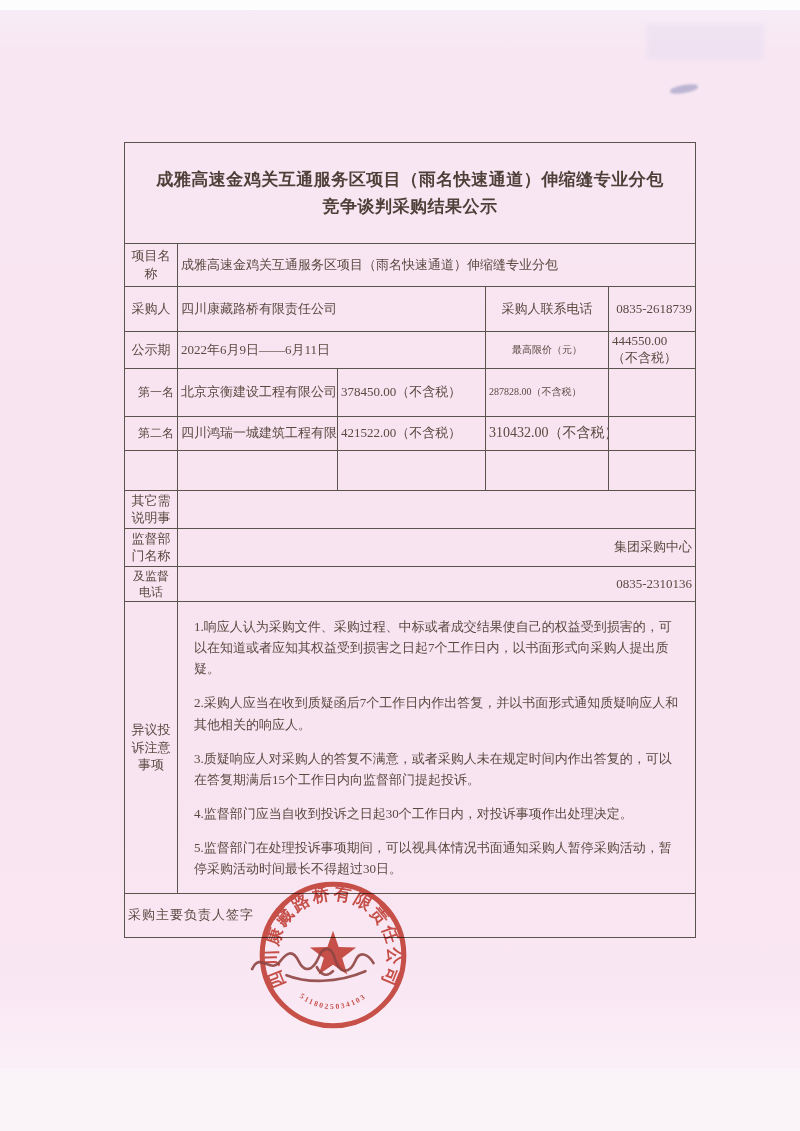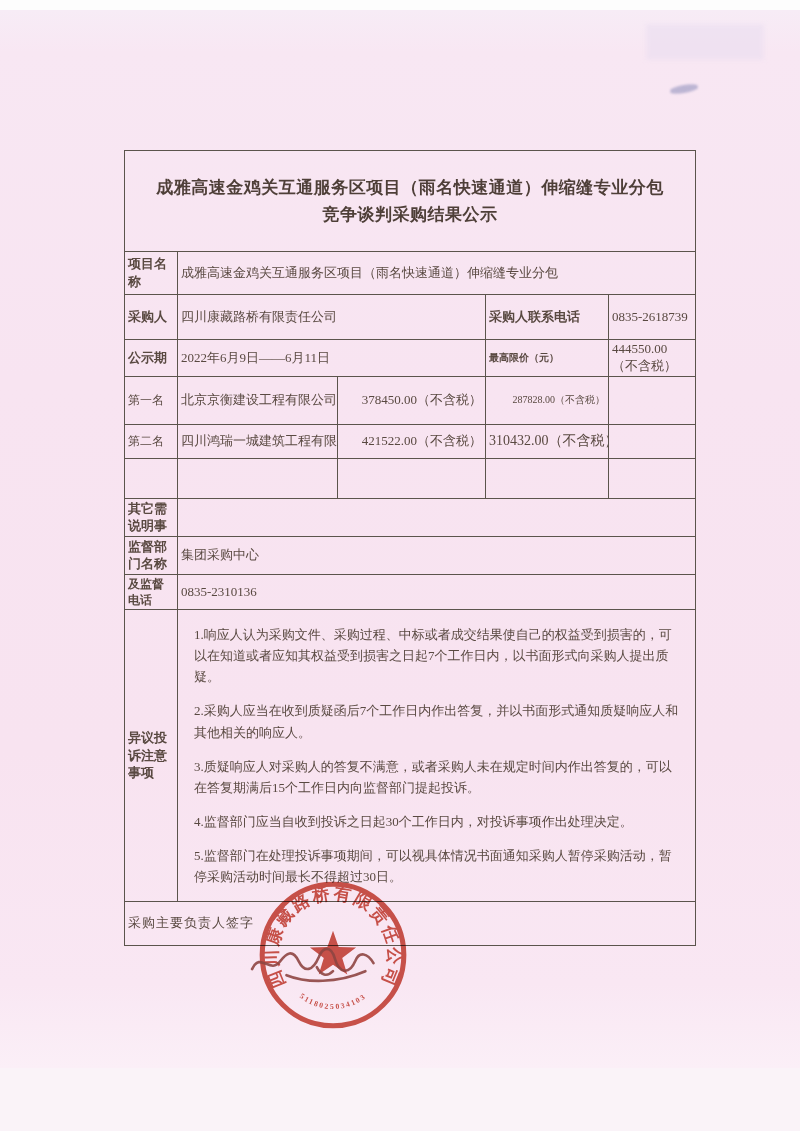--- a/index.html
+++ b/index.html
@@ -13,45 +13,45 @@
     position:absolute;left:0;top:10px;width:800px;height:1058px;
     background:linear-gradient(180deg,#f7ecf6 0%,#f8e7f3 4%,#f8e4f1 35%,#f8e3f0 70%,#f9e7f3 92%,#fbeff7 100%);
   }
   .bottom-light{position:absolute;left:0;top:1068px;width:800px;height:63px;background:#faf3f8;}
   .artifact-lavender{position:absolute;left:646px;top:24px;width:118px;height:36px;
     background:#e9ddf0;opacity:.55;filter:blur(2px);}
   .artifact-smudge{position:absolute;left:670px;top:85px;width:28px;height:8px;
     background:#8184b4;border-radius:60%/50%;transform:rotate(-10deg);opacity:.5;filter:blur(1px);}
 
   table.doc{
-    position:absolute;left:124px;top:150px;width:571px;
+    position:absolute;left:124px;top:142px;width:571px;
     border-collapse:collapse;table-layout:fixed;
   }
   table.doc td{
     border:1.5px solid #5b544c;
     padding:1px 3px;
     font-size:13px;color:#594941;
     vertical-align:middle;
     overflow:hidden;
   }
   .r-title{height:101px}.r1{height:43px}.r2{height:45px}.r3{height:38px}
   .r4{height:29px}.r5{height:43px}.r6{height:48px}.r7{height:34px}
   .r8{height:40px}.r9{height:38px}.r10{height:38px}.r11{height:32px}
   .r12{height:260px}.r13{height:44px}
 
   .title-cell{text-align:center;vertical-align:middle;}
   .title-cell div{
     font-size:17px;font-weight:bold;color:#4e3f38;
     letter-spacing:.5px;line-height:1.6;
   }
-  td.label{text-align:left;line-height:1.35;padding:1px 2px;font-weight:bold;}
+  td.label{text-align:center;line-height:1.35;padding:1px 2px;}
   td.val-left{text-align:left;padding-left:7px;font-size:12.5px;}
-  td.center{text-align:left;}
+  td.center{text-align:right;}
   td.cand-name{text-align:left;font-size:11.5px;white-space:nowrap;padding:1px 1px;}
-  td.price{text-align:right;font-size:11px;white-space:nowrap;padding:1px 1px;}
+  td.price{text-align:left;font-size:11px;white-space:nowrap;padding:1px 1px;}
   td.small-price{font-size:9.5px;line-height:1.3;text-align:left;padding:1px 2px;}
   td.notes-cell{font-size:12.5px;line-height:1.62;padding:6px 7px 6px 9px;vertical-align:middle;}
   td.notes-cell div{margin:13px;}
   td.sig-cell{font-size:13.5px;letter-spacing:1px;padding-left:3px;}
 
   svg.seal{
     position:absolute;left:246px;top:870px;width:172px;height:172px;
     mix-blend-mode:multiply;opacity:.85;
   }
   .seal-text{font-family:"Liberation Serif","DejaVu Serif",serif;font-weight:600;}

